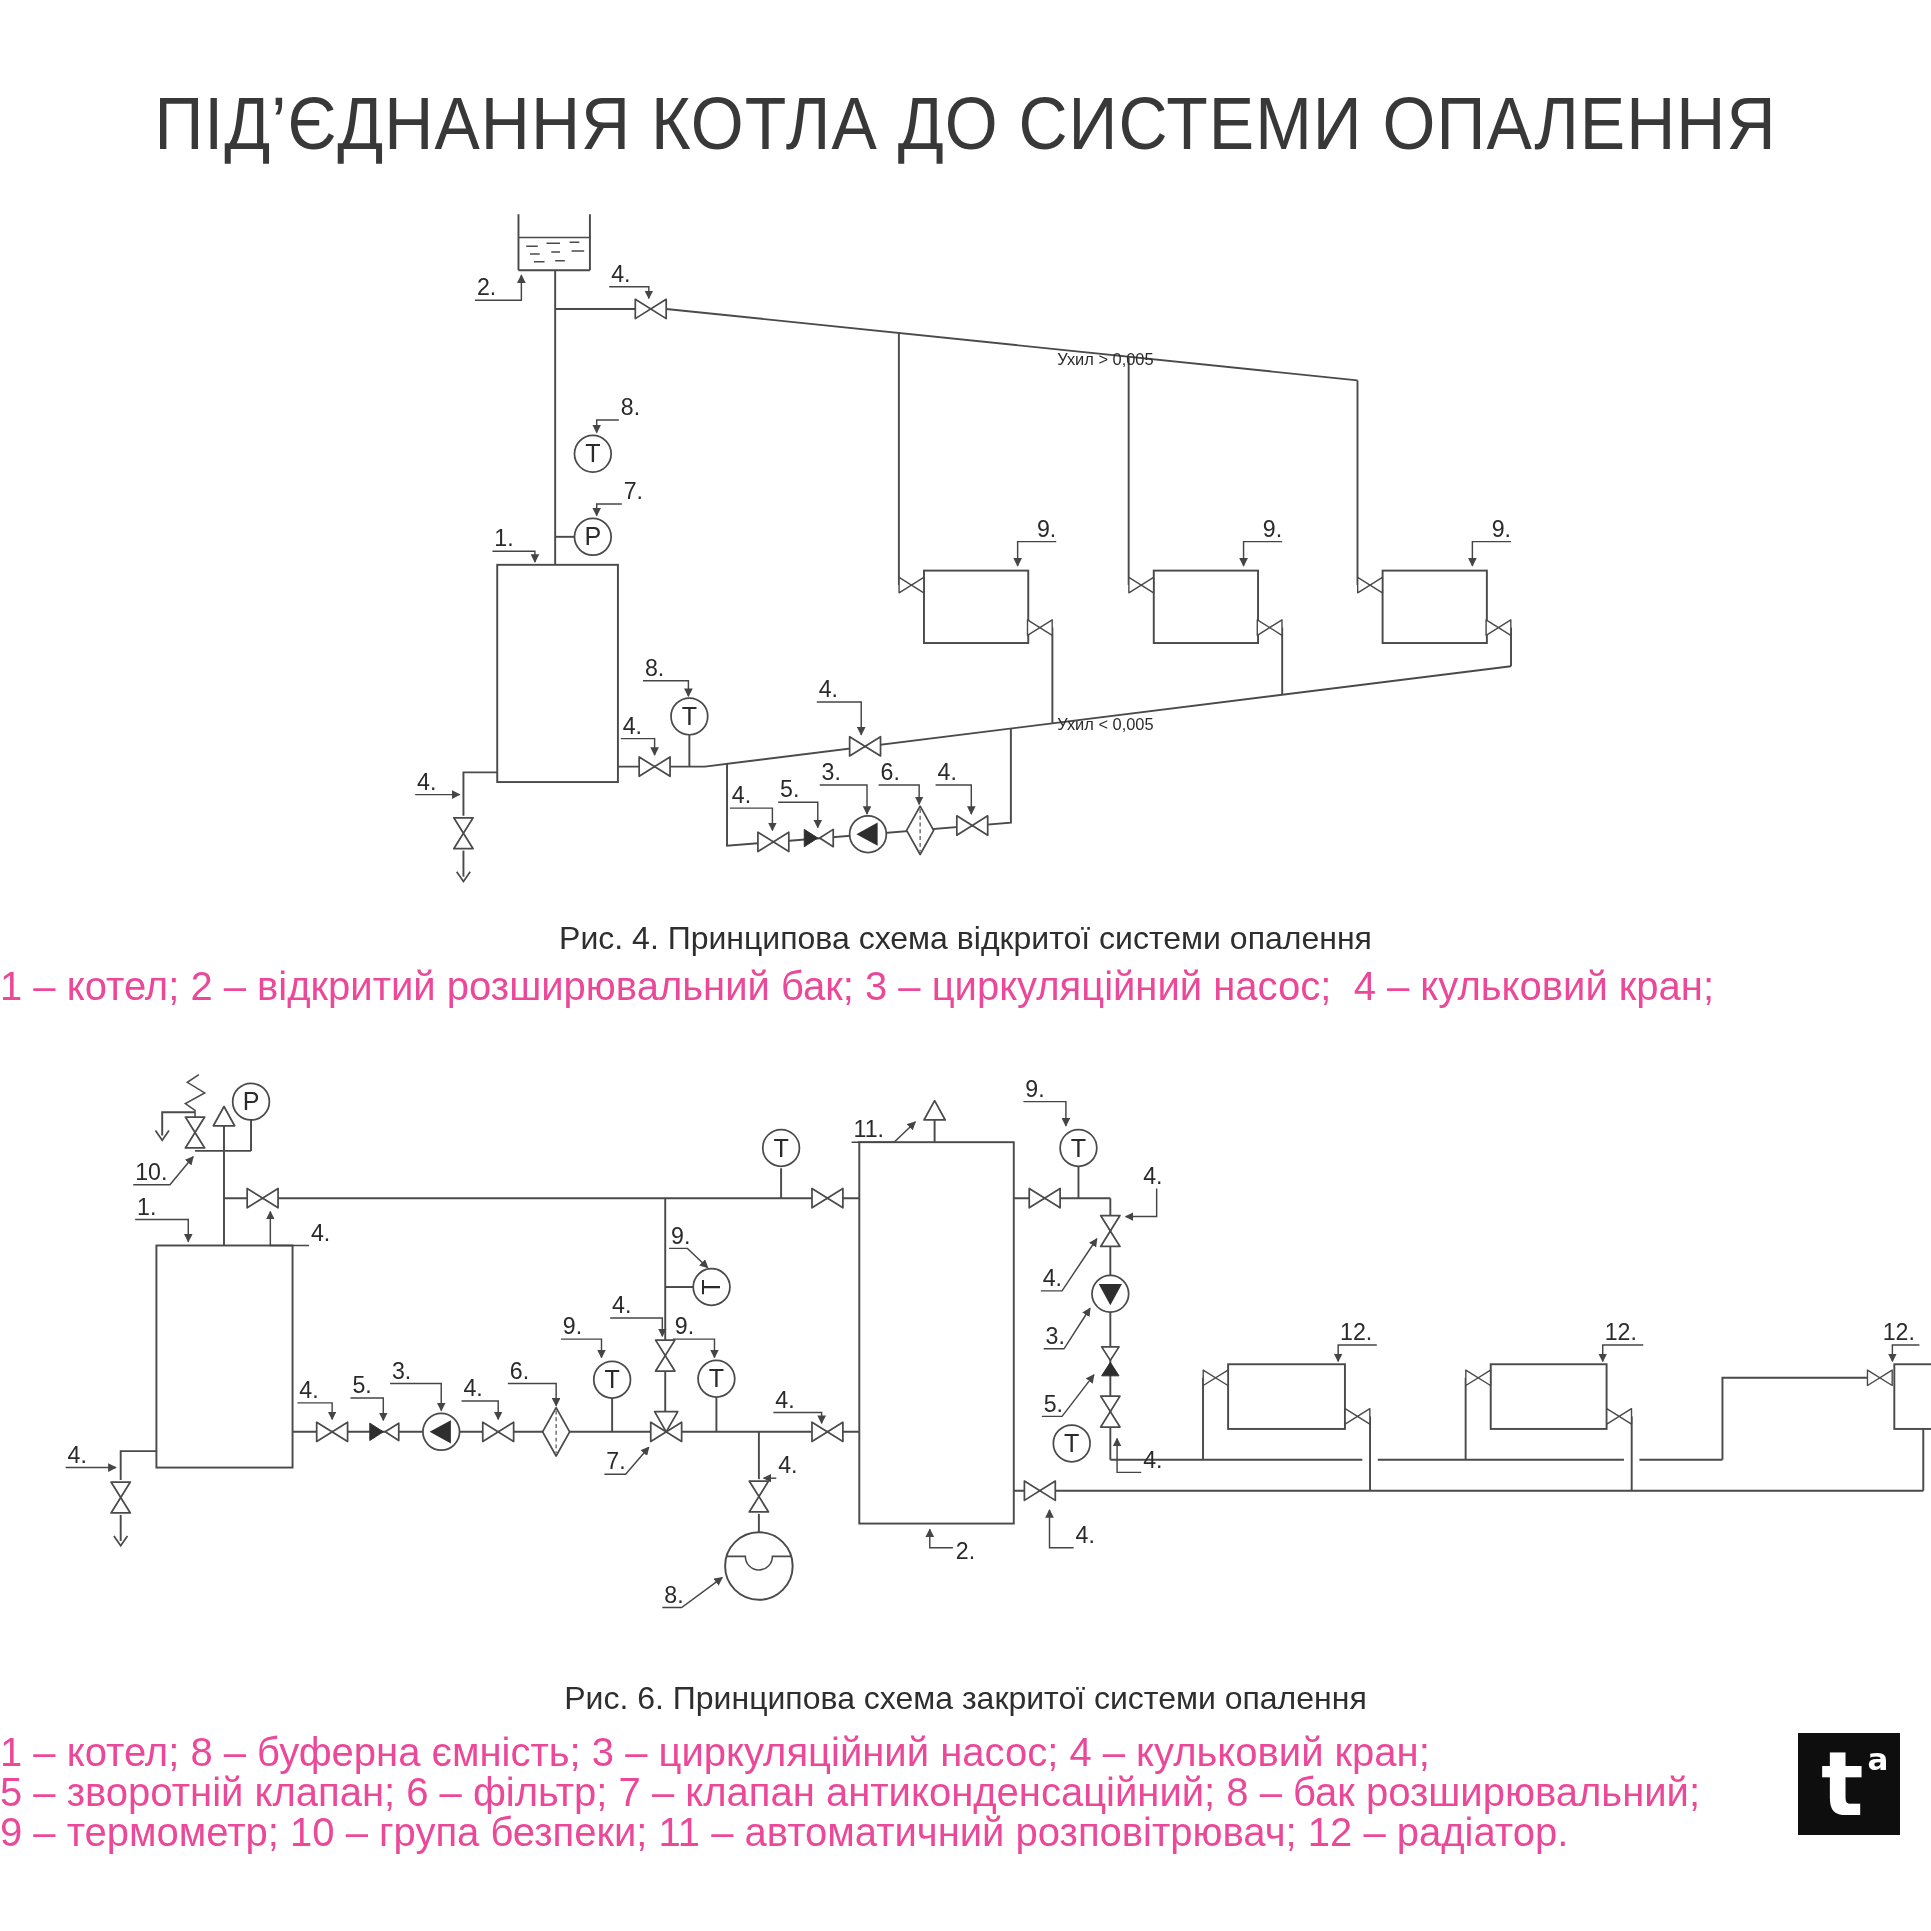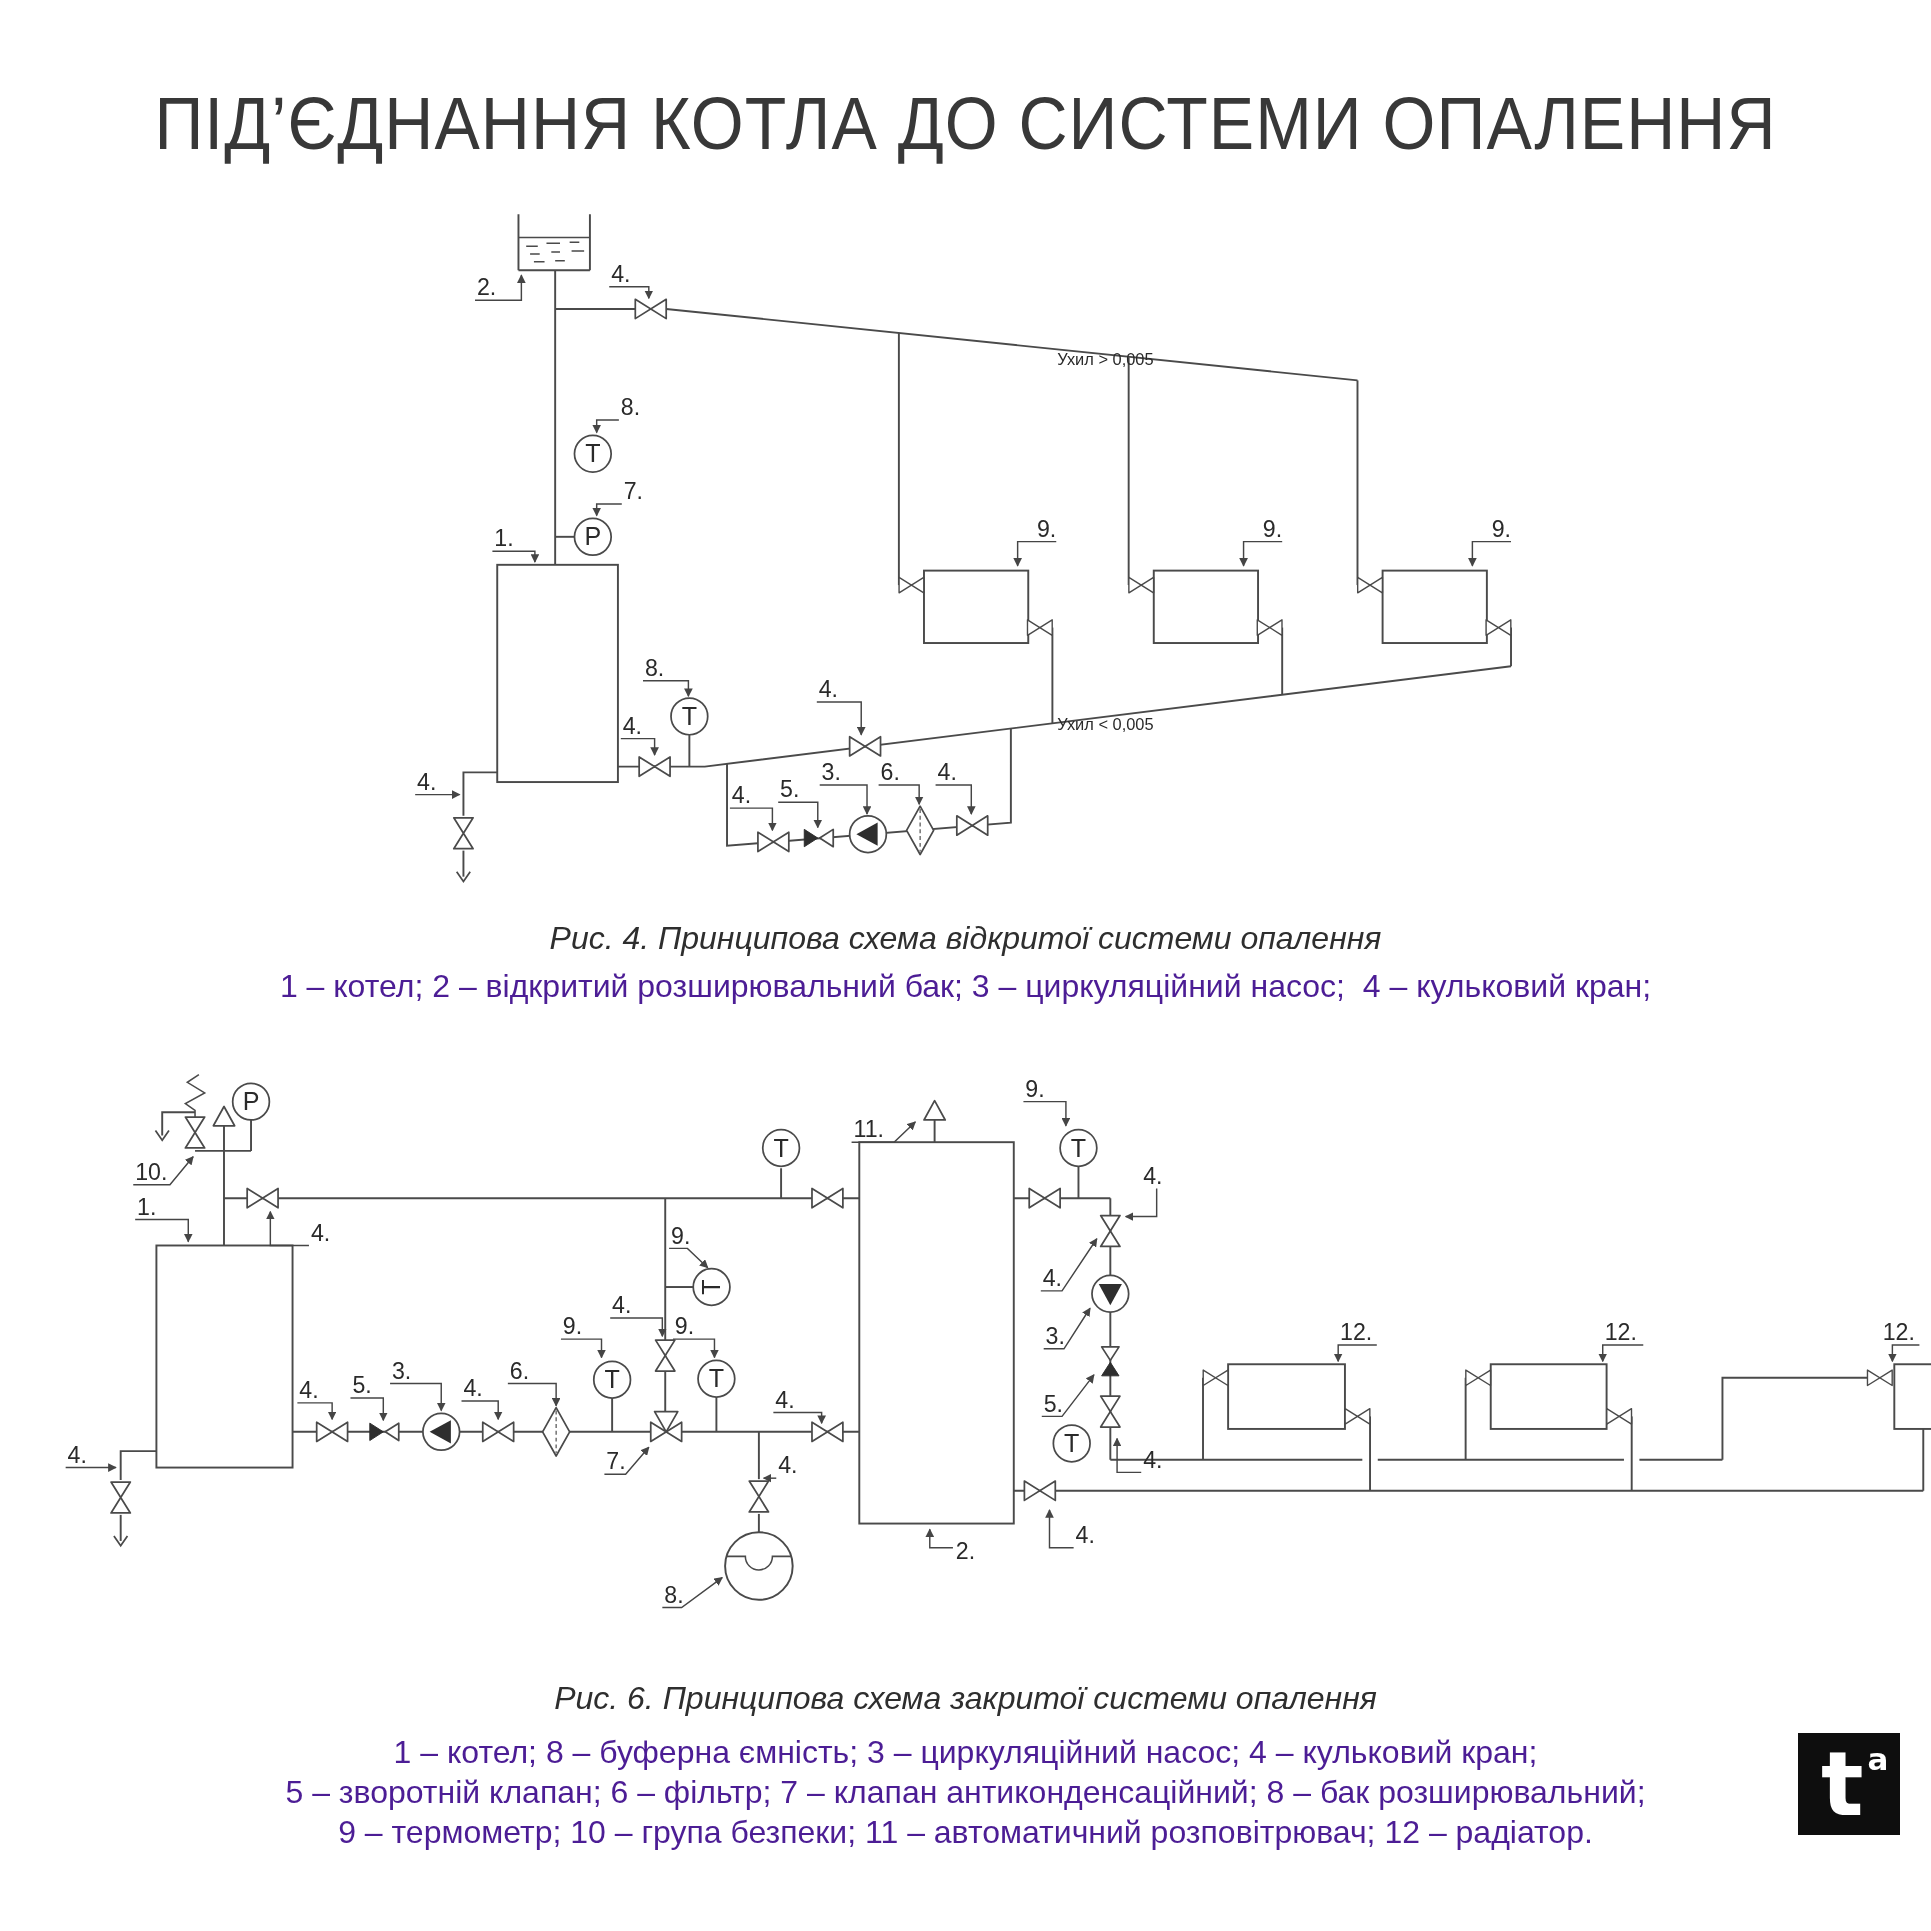--- a/index.html
+++ b/index.html
@@ -3,23 +3,23 @@
 <meta charset="utf-8">
 <style>
   html,body{margin:0;padding:0;background:#fff;}
   .page{position:relative;width:1931px;height:1931px;background:#fff;
         font-family:"Liberation Sans",sans-serif;overflow:hidden;border-radius:8px;}
   .title{position:absolute;top:81px;left:0;right:0;text-align:center;
          font-size:68px;font-weight:400;letter-spacing:1px;color:#383838;
          transform:scaleY(1.08);transform-origin:top center;white-space:nowrap;}
   .dsvg{position:absolute;left:0;top:0;}
   .caption{position:absolute;left:0;right:0;text-align:center;
-           font-size:32px;color:#2e2e2e;font-style:italic;}
-  .legend{position:absolute;left:0;right:0;text-align:center;
-          font-size:32px;color:#4c1d95;}
+           font-size:32px;color:#2e2e2e;}
+  .legend{position:absolute;left:0;right:0;text-align:left;
+          font-size:40px;color:#ec4899;}
   .legend div{line-height:40px;white-space:pre-wrap;}
   .lbl{font-family:"Liberation Sans",sans-serif;font-size:24px;fill:#2a2a2a;}
   .gg{font-family:"Liberation Sans",sans-serif;font-size:26px;fill:#2a2a2a;text-anchor:middle;}
   .sl{font-family:"Liberation Sans",sans-serif;font-size:17px;fill:#2a2a2a;}
   .p{fill:none;stroke:#4a4a4a;stroke-width:2;}
   .ld{fill:none;stroke:#454545;stroke-width:1.5;}
   .comp{fill:#fff;stroke:#4a4a4a;stroke-width:2;}
   .thin{fill:none;stroke:#4a4a4a;stroke-width:1.6;}
   .logo{position:absolute;left:1798px;top:1733px;width:102px;height:102px;background:#0e0e0e;}
   .logo-t{position:absolute;left:23px;top:0px;font-family:"DejaVu Sans",sans-serif;

